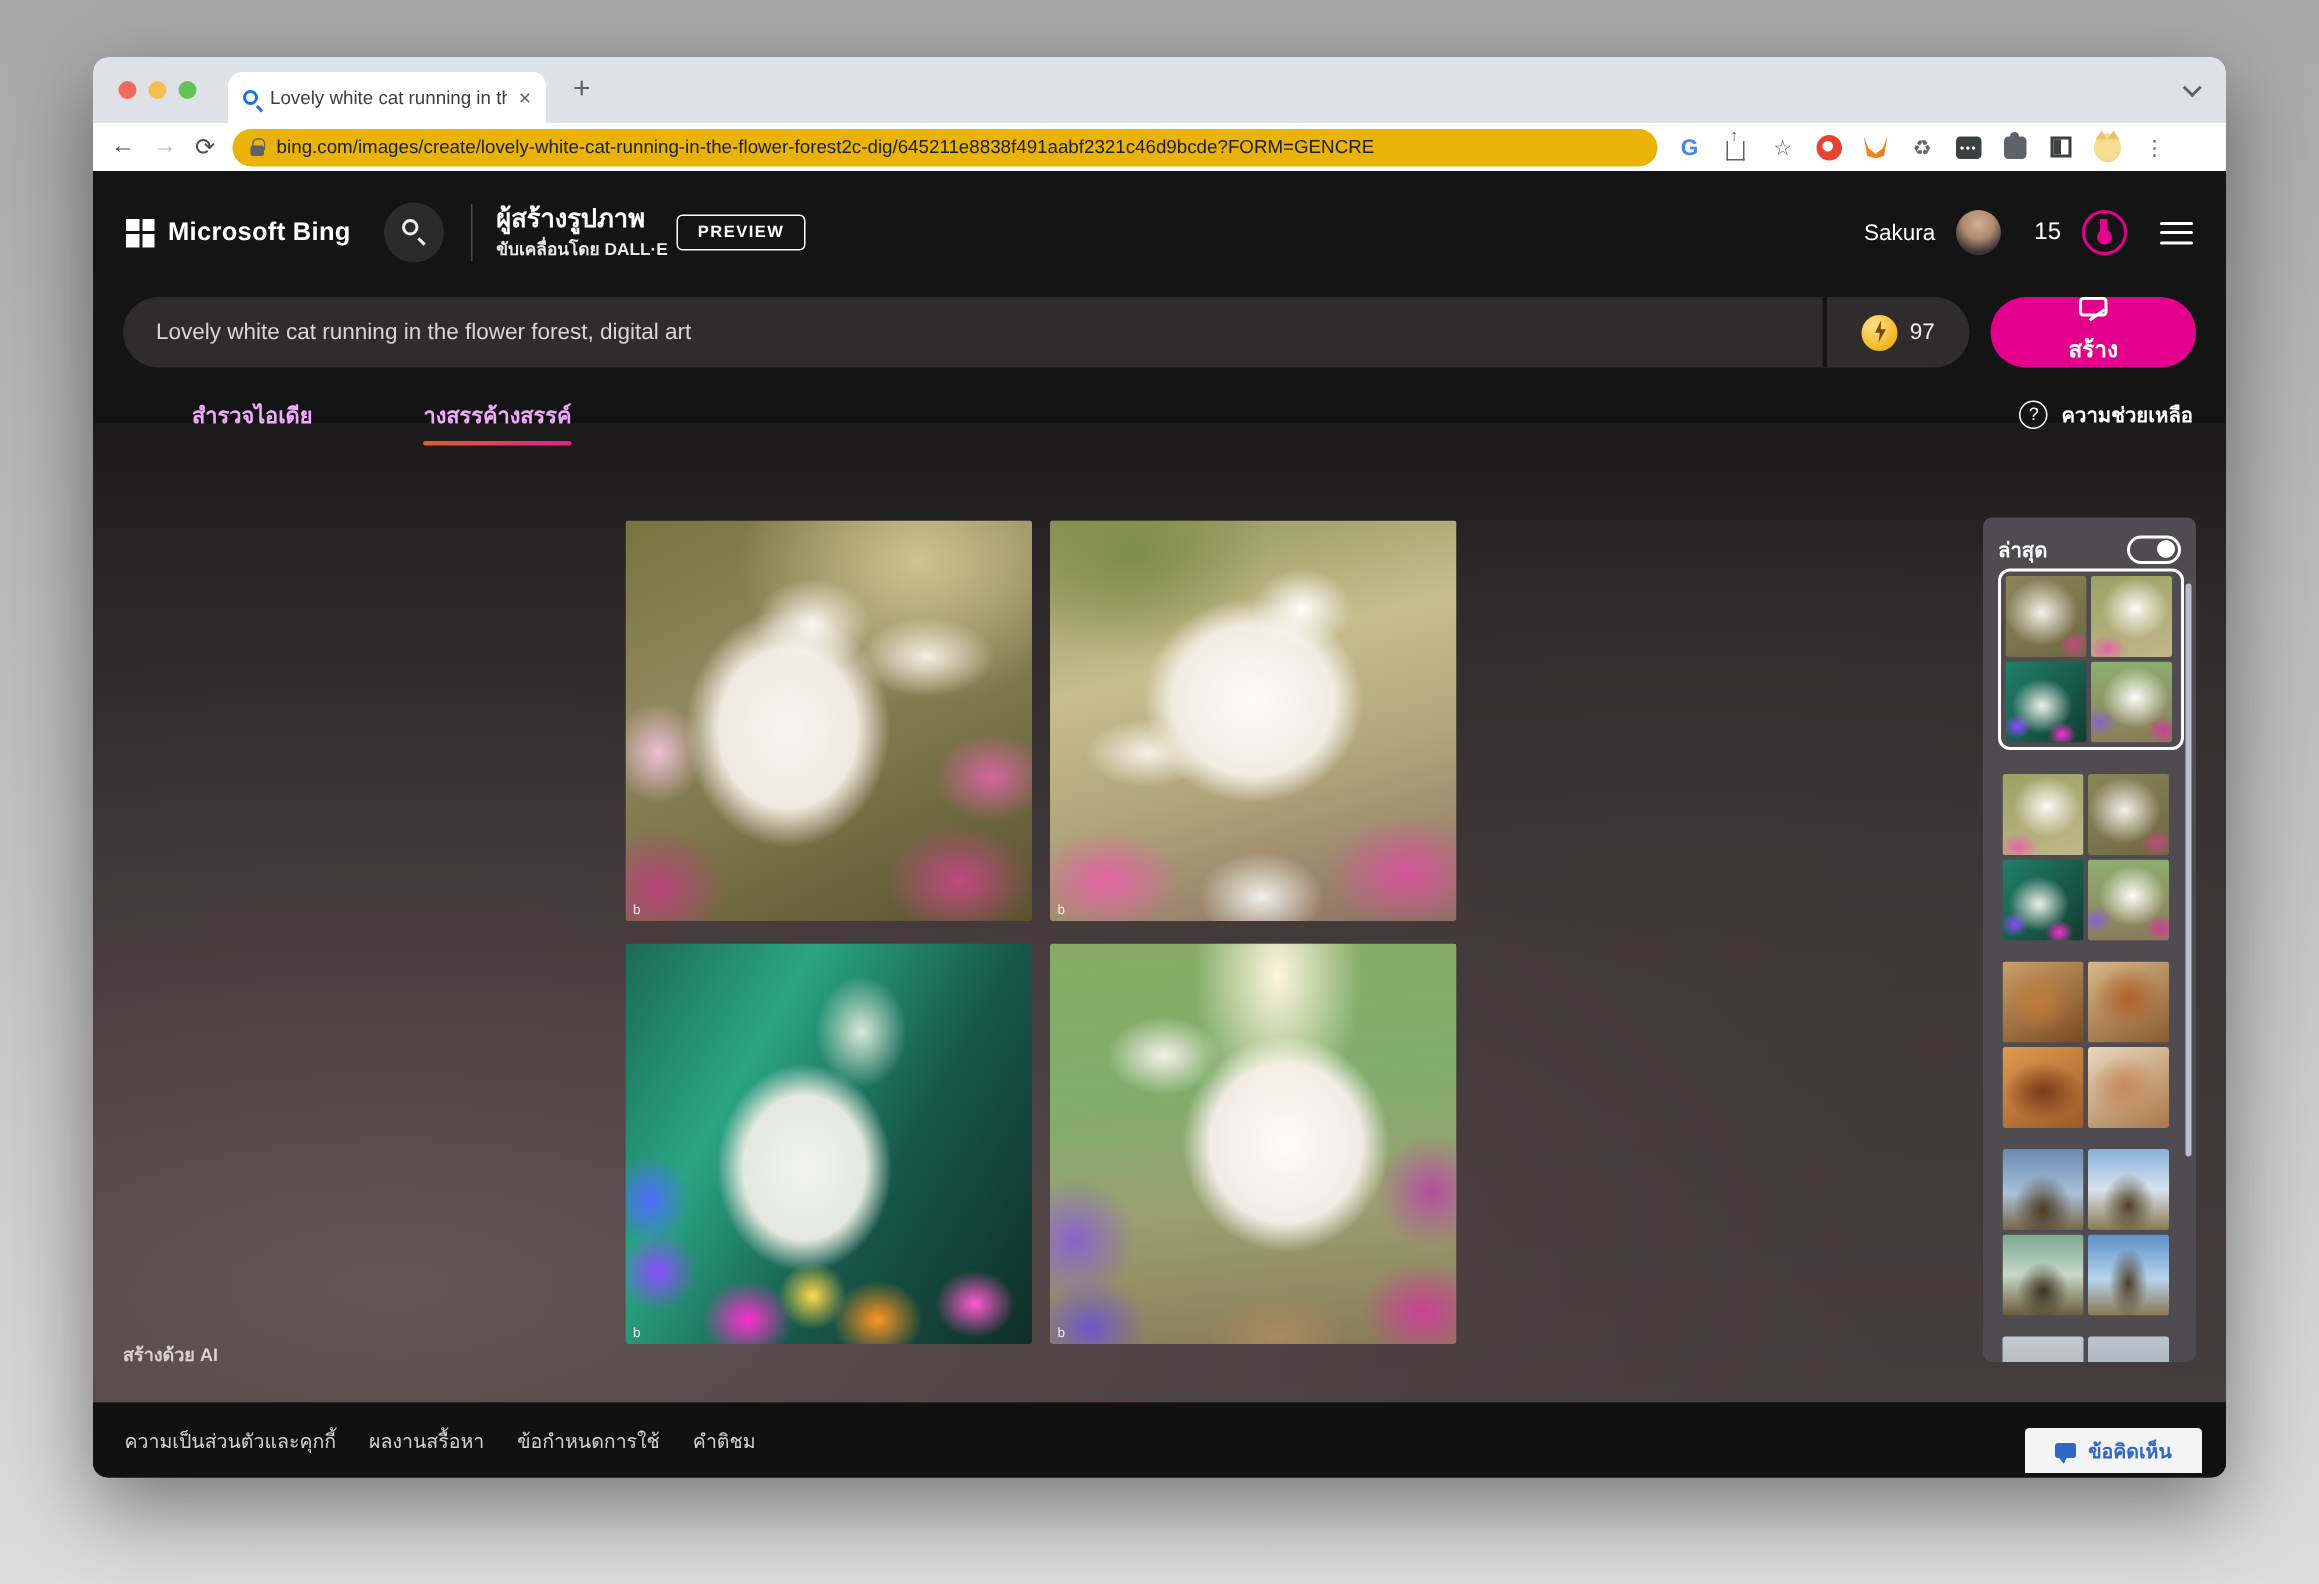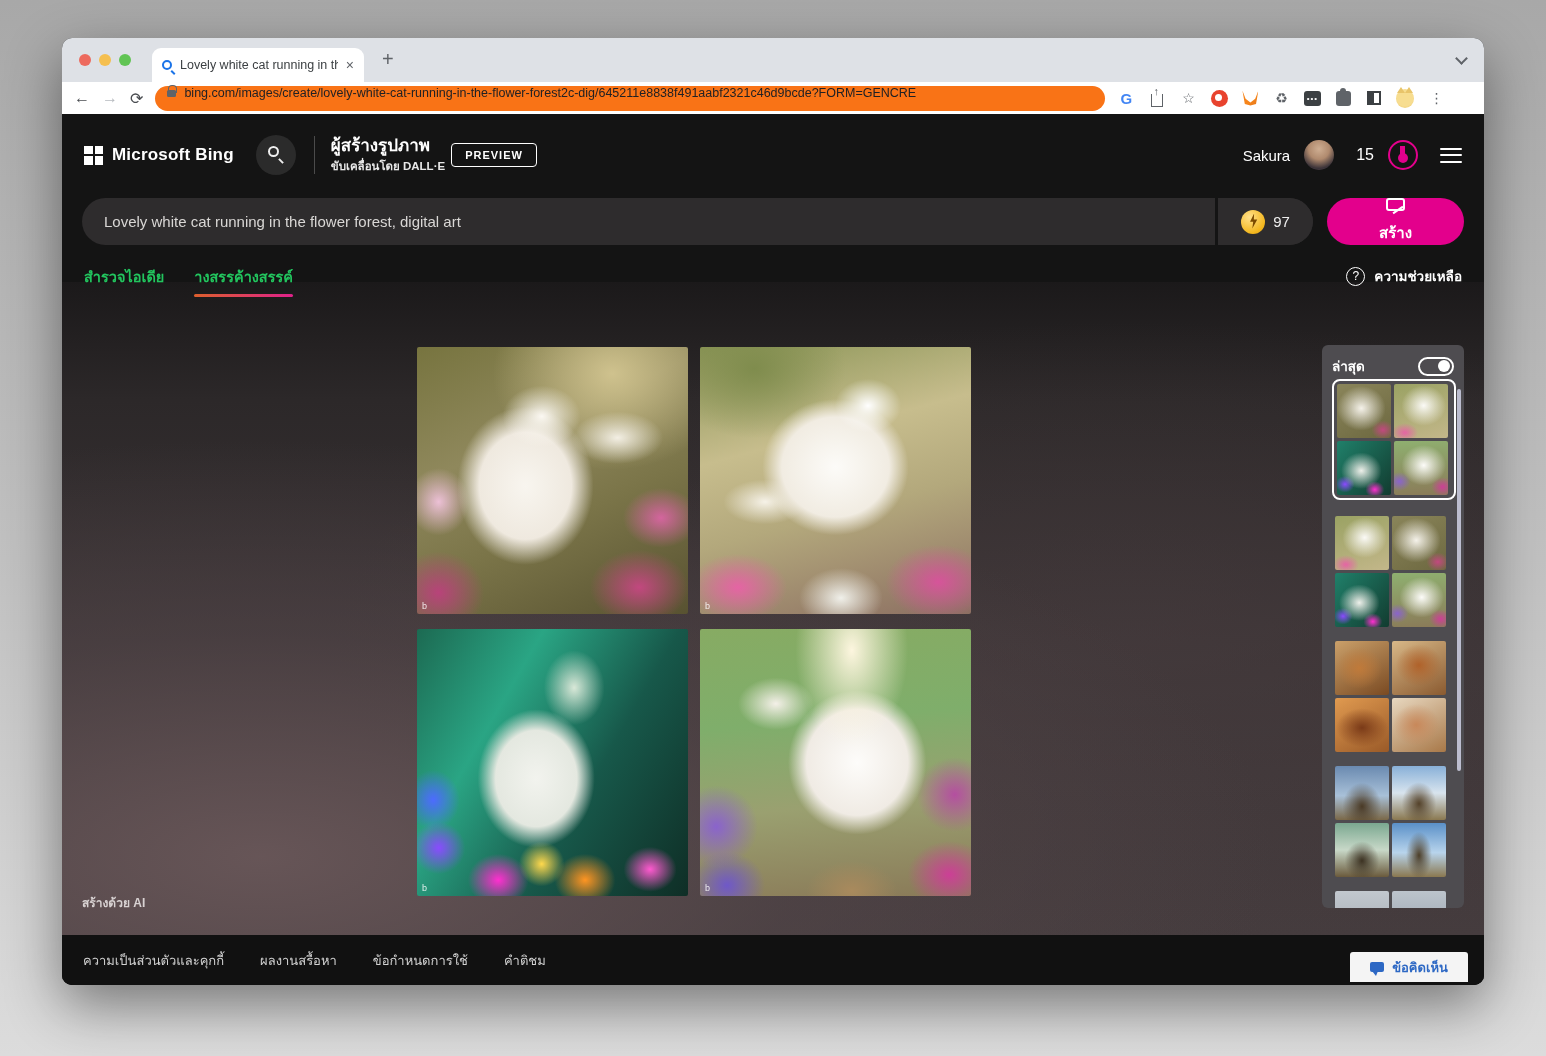--- a/index.html
+++ b/index.html
@@ -25,22 +25,22 @@
   .mag-blue::after { content:""; position:absolute; width:2px; height:5px; background:#1a73e8;
     left:8px; top:8px; transform:rotate(-45deg); }
   .newtab { position:absolute; left:320px; top:10px; font-size:20px; color:#5f6368; }
   .strip-chev { position:absolute; right:18px; top:16px; width:9px; height:9px;
     border-right:2px solid #5f6368; border-bottom:2px solid #5f6368; transform:rotate(45deg); }
 
   
   .toolbar { height:32px; background:#fff; display:flex; align-items:center; padding:0 12px; gap:12px; flex:0 0 auto; }
   .nav { font-size:16px; color:#4a4d51; }
   .nav.fwd { color:#b6babf; }
-  .urlbar { flex:1; height:25px; max-width:950px; background:#f97316; border-radius:13px;
-    display:flex; padding:0 12px; gap:8px; }
+  .urlbar { flex:1; height:25px; max-width:950px; background:#eab308; border-radius:13px;
+    display:flex; align-items:center; padding:0 12px; gap:8px; }
   .lock { width:9px; height:7px; background:#5f6368; border-radius:1.5px; position:relative; margin-top:4px; }
   .lock::before { content:""; position:absolute; width:7px; height:7px; border:1.5px solid #5f6368;
     border-bottom:none; border-radius:4px 4px 0 0; left:1px; top:-5px; }
   .url { font-size:12.5px; color:#202124; white-space:nowrap; overflow:hidden; }
   .ticons { display:flex; align-items:center; gap:13px; }
   .ticon { width:18px; height:18px; display:flex; align-items:center; justify-content:center;
     font-size:14px; color:#5f6368; }
   .g-ic { font-weight:bold; font-size:15px; color:#4285f4; }
   .share-ic { width:12px; height:13px; border:1.5px solid #5f6368; border-top:none; position:relative; margin-top:4px; }
   .share-ic::after { content:"↑"; position:absolute; left:1px; top:-9px; font-size:11px; color:#5f6368; }
@@ -112,21 +112,21 @@
     color:#fff; font-size:15px; font-weight:700; display:flex; align-items:center; justify-content:center;
     gap:10px; padding:0 24px; font-family:"Liberation Sans",sans-serif;flex-direction:column; }
   .create-ic { width:19px; height:15px; border:2px solid #fff; border-radius:3px; position:relative; }
   .create-ic::after { content:""; position:absolute; width:12px; height:2px; background:#fff;
     transform:rotate(-35deg); left:4px; top:9px; }
   .btn-surprise { height:47px; border-radius:24px; background:transparent; border:2px solid #e3008c;
     color:#fff; font-size:15px; font-weight:700; padding:0 22px; font-family:"Liberation Sans",sans-serif; }
 
   
   .tabsrow { position:relative; z-index:2; display:flex; align-items:flex-start; padding:20px 22px 0; gap:30px; }
-  .ptab { font-size:14.5px; font-weight:700; color:#22c55e; padding-bottom:9px; }
+  .ptab { font-size:14.5px; font-weight:700; color:#f0abfc; padding-bottom:9px;margin-left:44px; }
   .ptab.active { position:relative; }
   .ptab.active::after { content:""; position:absolute; left:0; right:0; bottom:0; height:3.5px;
     border-radius:2px; background:linear-gradient(90deg,#dd5f2d,#e0218a); }
   .help { margin-left:auto; display:flex; align-items:center; gap:9px; font-size:13.5px; font-weight:700; }
   .help-q { width:19px; height:19px; border:1.5px solid #fff; border-radius:50%; font-size:12px;
     display:flex; align-items:center; justify-content:center; font-weight:400; }
 
   
   .grid { position:absolute; z-index:2; left:355px; top:233px; width:554px;
     display:grid; grid-template-columns:271px 271px; grid-auto-rows:267px; gap:15px 12px; }
@@ -225,21 +225,21 @@
   
   .t-m { background:linear-gradient(180deg,#c2c8ce 0%,#aab2ba 70%,#889098 100%); }
   .t-n { background:linear-gradient(180deg,#bcc4cc 0%,#a0aab4 70%,#7e8890 100%); }
   .sb-scroll { position:absolute; right:3px; top:44px; width:4px; height:382px; border-radius:2px;
     background:#c9cadd; opacity:.9; }
 
   .ai-label { position:absolute; z-index:2; left:20px; top:779px; font-size:12px; font-weight:700; color:#d8d2d2; }
 
   
   .footer { position:absolute; z-index:3; left:0; right:0; bottom:0; height:50px; background:#111;
-    display:flex; align-items:center; gap:36px; padding:0 21px; }
+    display:flex; align-items:center; gap:22px; padding:0 21px; }
   .flink { font-size:13px; color:#d2d2d2; }
   .feedback { position:absolute; right:16px; bottom:3px; height:30px; width:118px; background:#f4f4f4;
     border-radius:3px 3px 0 0; display:flex; align-items:center; justify-content:center; gap:8px; }
   .fb-ic { width:14px; height:10px; background:#2d68c4; border-radius:2px; position:relative; }
   .fb-ic::after { content:""; position:absolute; left:2px; bottom:-4px; border-left:4px solid transparent;
     border-right:2px solid transparent; border-top:5px solid #2d68c4; }
   .fb-txt { font-size:13px; color:#2d68c4; font-weight:700; }
 </style>
 </head>
 <body>

